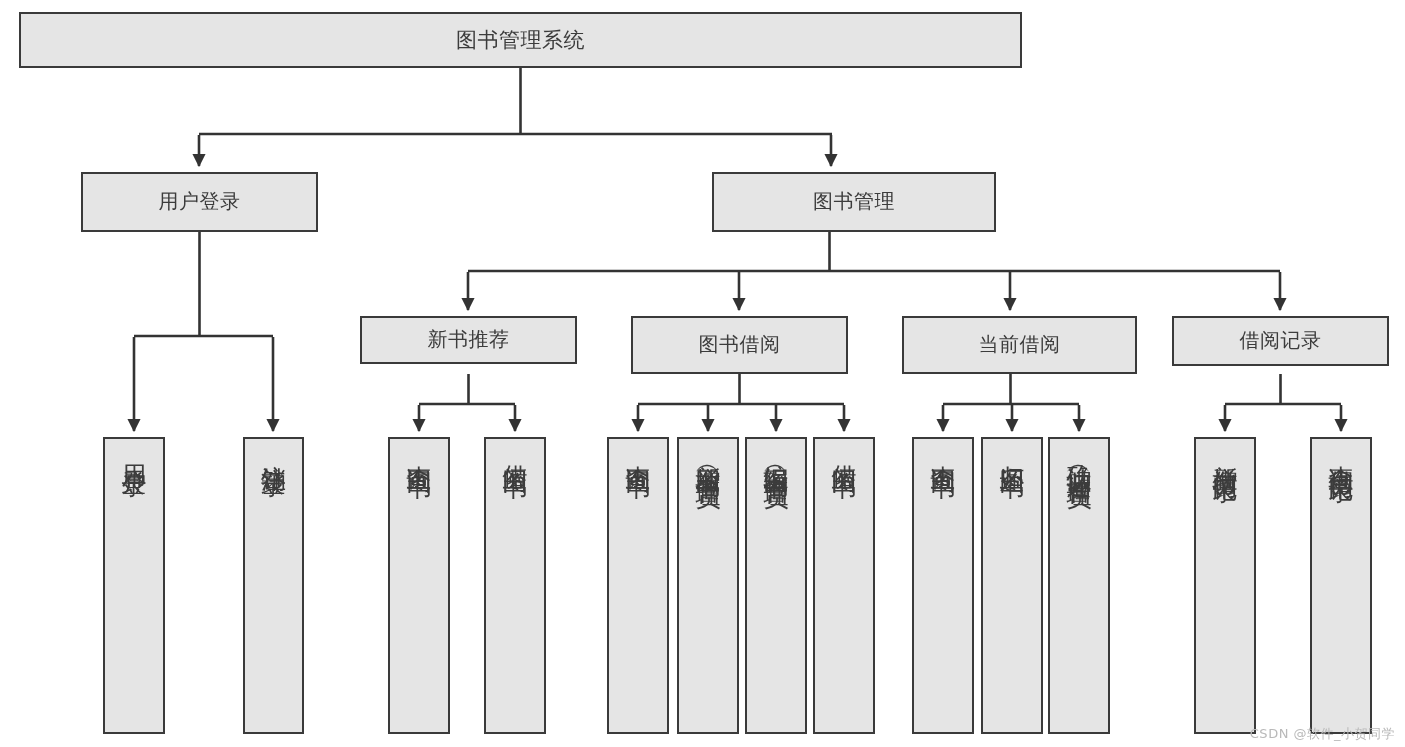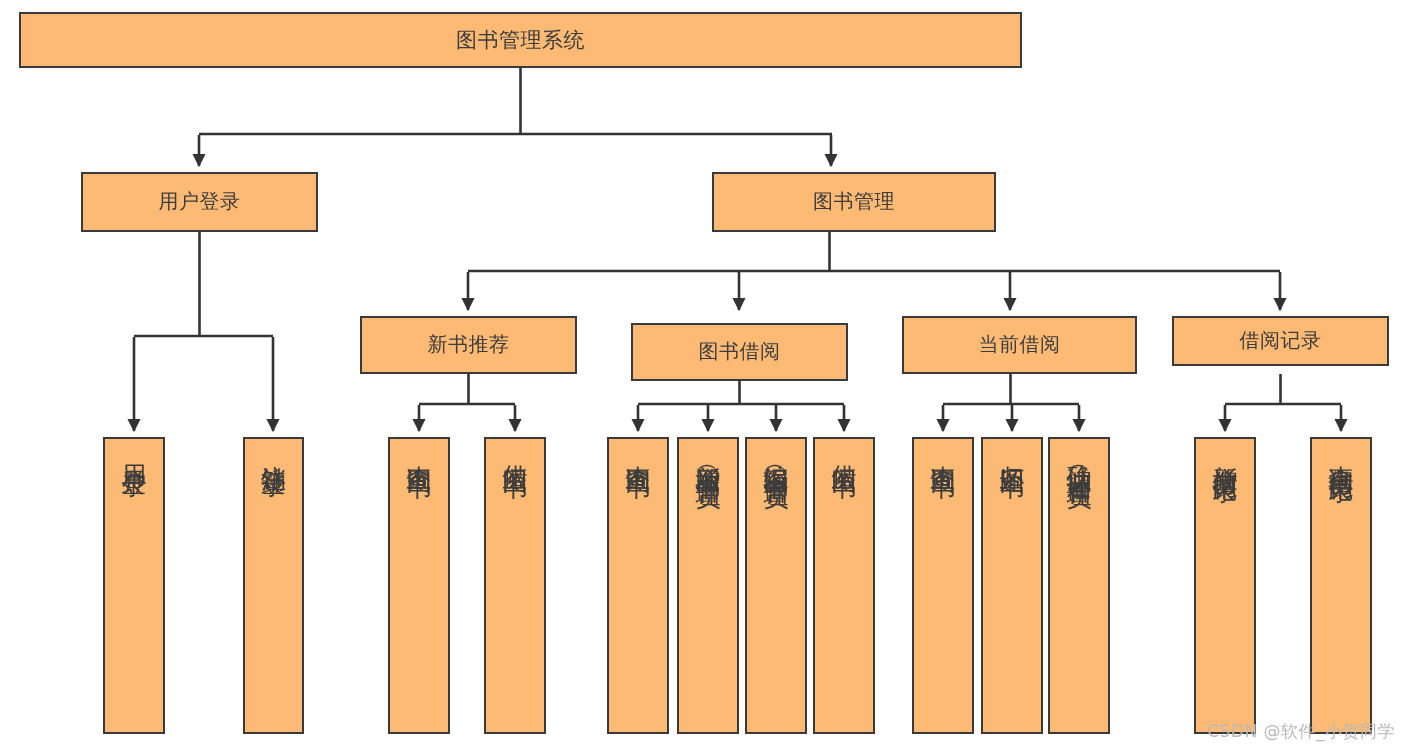--- a/index.html
+++ b/index.html
@@ -7,21 +7,21 @@
     width:1405px;height:747px;
     background:#ffffff;
     font-family:"DejaVu Sans","Liberation Sans",sans-serif;
     overflow:hidden;
     position:relative;
   }
   #canvas{position:absolute;left:0;top:0;width:1405px;height:747px;}
   .node{
     position:absolute;
     box-sizing:border-box;
-    background:#fdba74;
+    background:#e5e5e5;
     border:2.5px solid #3a3a3a;
     display:flex;align-items:center;justify-content:center;
     color:#3c3c3c;
     z-index:3;
   }
   .node .lbl{
     display:block;
     line-height:1.18;
     letter-spacing:0.5px;
     white-space:nowrap;
@@ -39,21 +39,21 @@
     text-orientation:upright;
     font-size:25px;
     letter-spacing:3px;
     line-height:1;
     white-space:nowrap;
   }
   svg.wires{position:absolute;left:0;top:0;width:1405px;height:747px;z-index:1;pointer-events:none;}
   .watermark{
     position:absolute;
     right:10px;bottom:4px;
-    font-size:17px;
+    font-size:13px;
     color:#b9b9b9;
     letter-spacing:0.5px;
     z-index:9;
     white-space:nowrap;
   }
 </style>
 </head>
 <body>
 
 <div id="canvas">
@@ -112,24 +112,24 @@
     <span class="lbl">图书管理系统</span>
   </div>
 
   <div class="node lvl1" style="left:81px;top:172px;width:237px;height:60px;">
     <span class="lbl">用户登录</span>
   </div>
   <div class="node lvl1" style="left:712px;top:172px;width:284px;height:60px;">
     <span class="lbl">图书管理</span>
   </div>
 
-  <div class="node lvl2" style="left:360px;top:316px;width:217px;height:58px;">
+  <div class="node lvl2" style="left:360px;top:316px;width:217px;height:48px;">
     <span class="lbl">新书推荐</span>
   </div>
-  <div class="node lvl2" style="left:631px;top:316px;width:217px;height:58px;margin-top:7px;">
+  <div class="node lvl2" style="left:631px;top:316px;width:217px;height:58px;">
     <span class="lbl">图书借阅</span>
   </div>
   <div class="node lvl2" style="left:902px;top:316px;width:235px;height:58px;">
     <span class="lbl">当前借阅</span>
   </div>
   <div class="node lvl2" style="left:1172px;top:316px;width:217px;height:50px;">
     <span class="lbl">借阅记录</span>
   </div>
 
   <div class="node leaf" style="left:103px;top:437px;width:62px;height:297px;">

